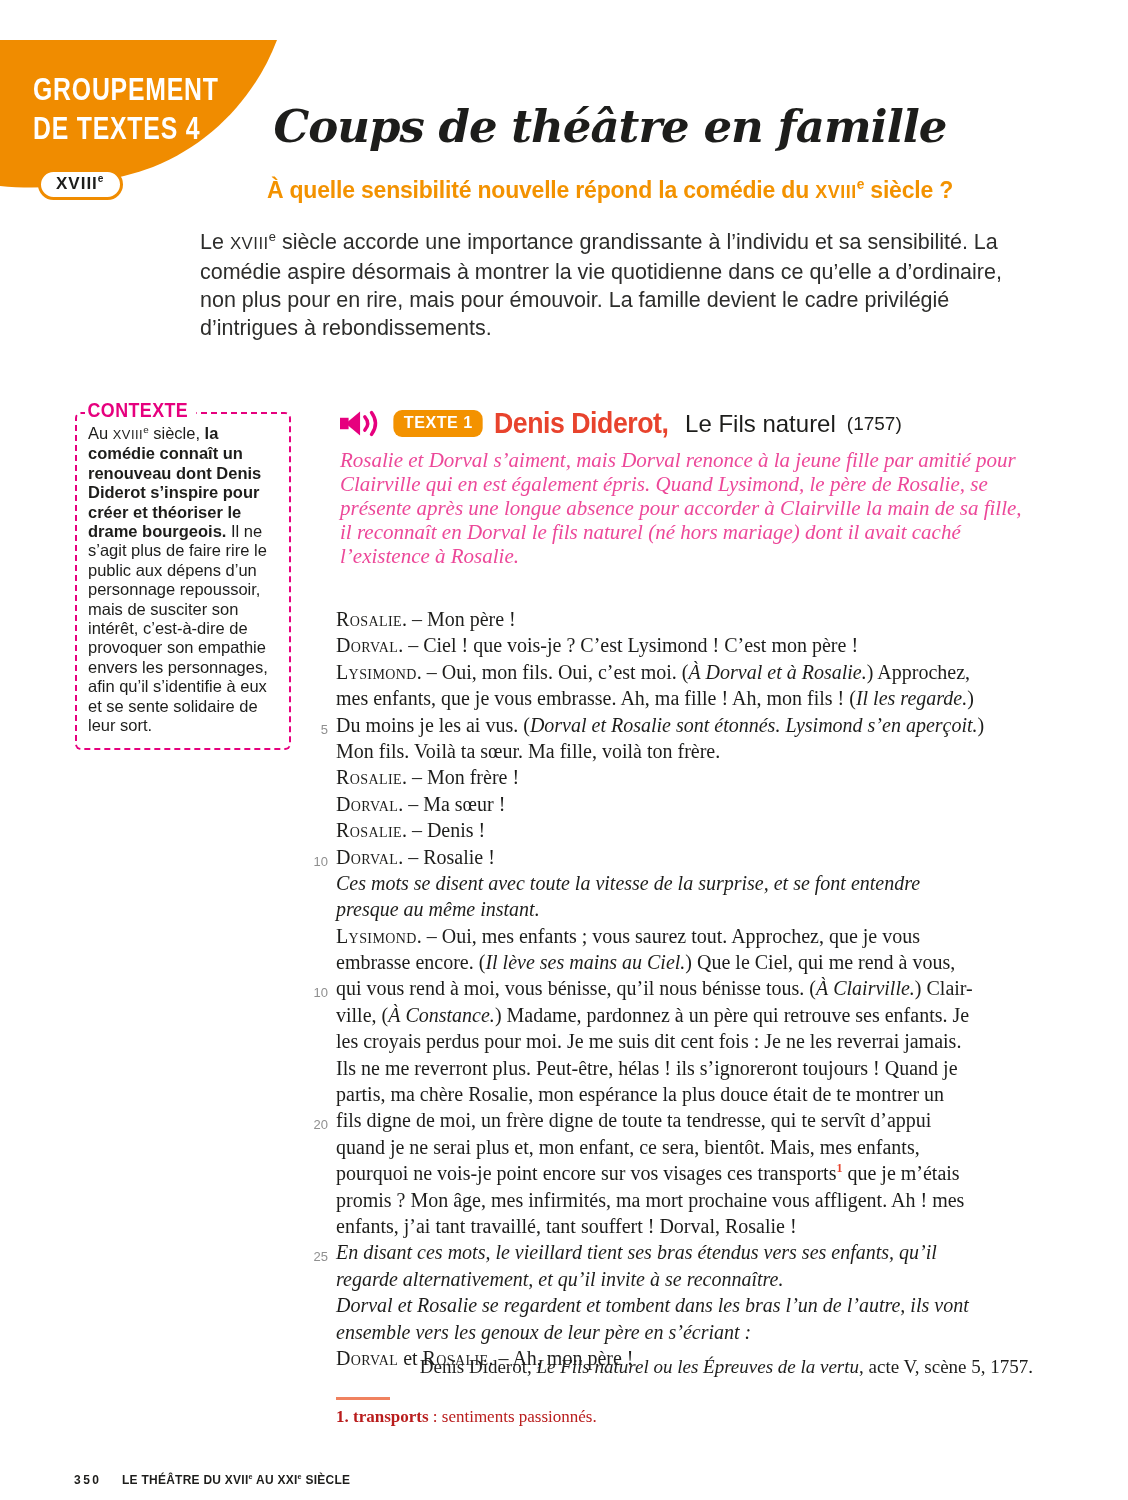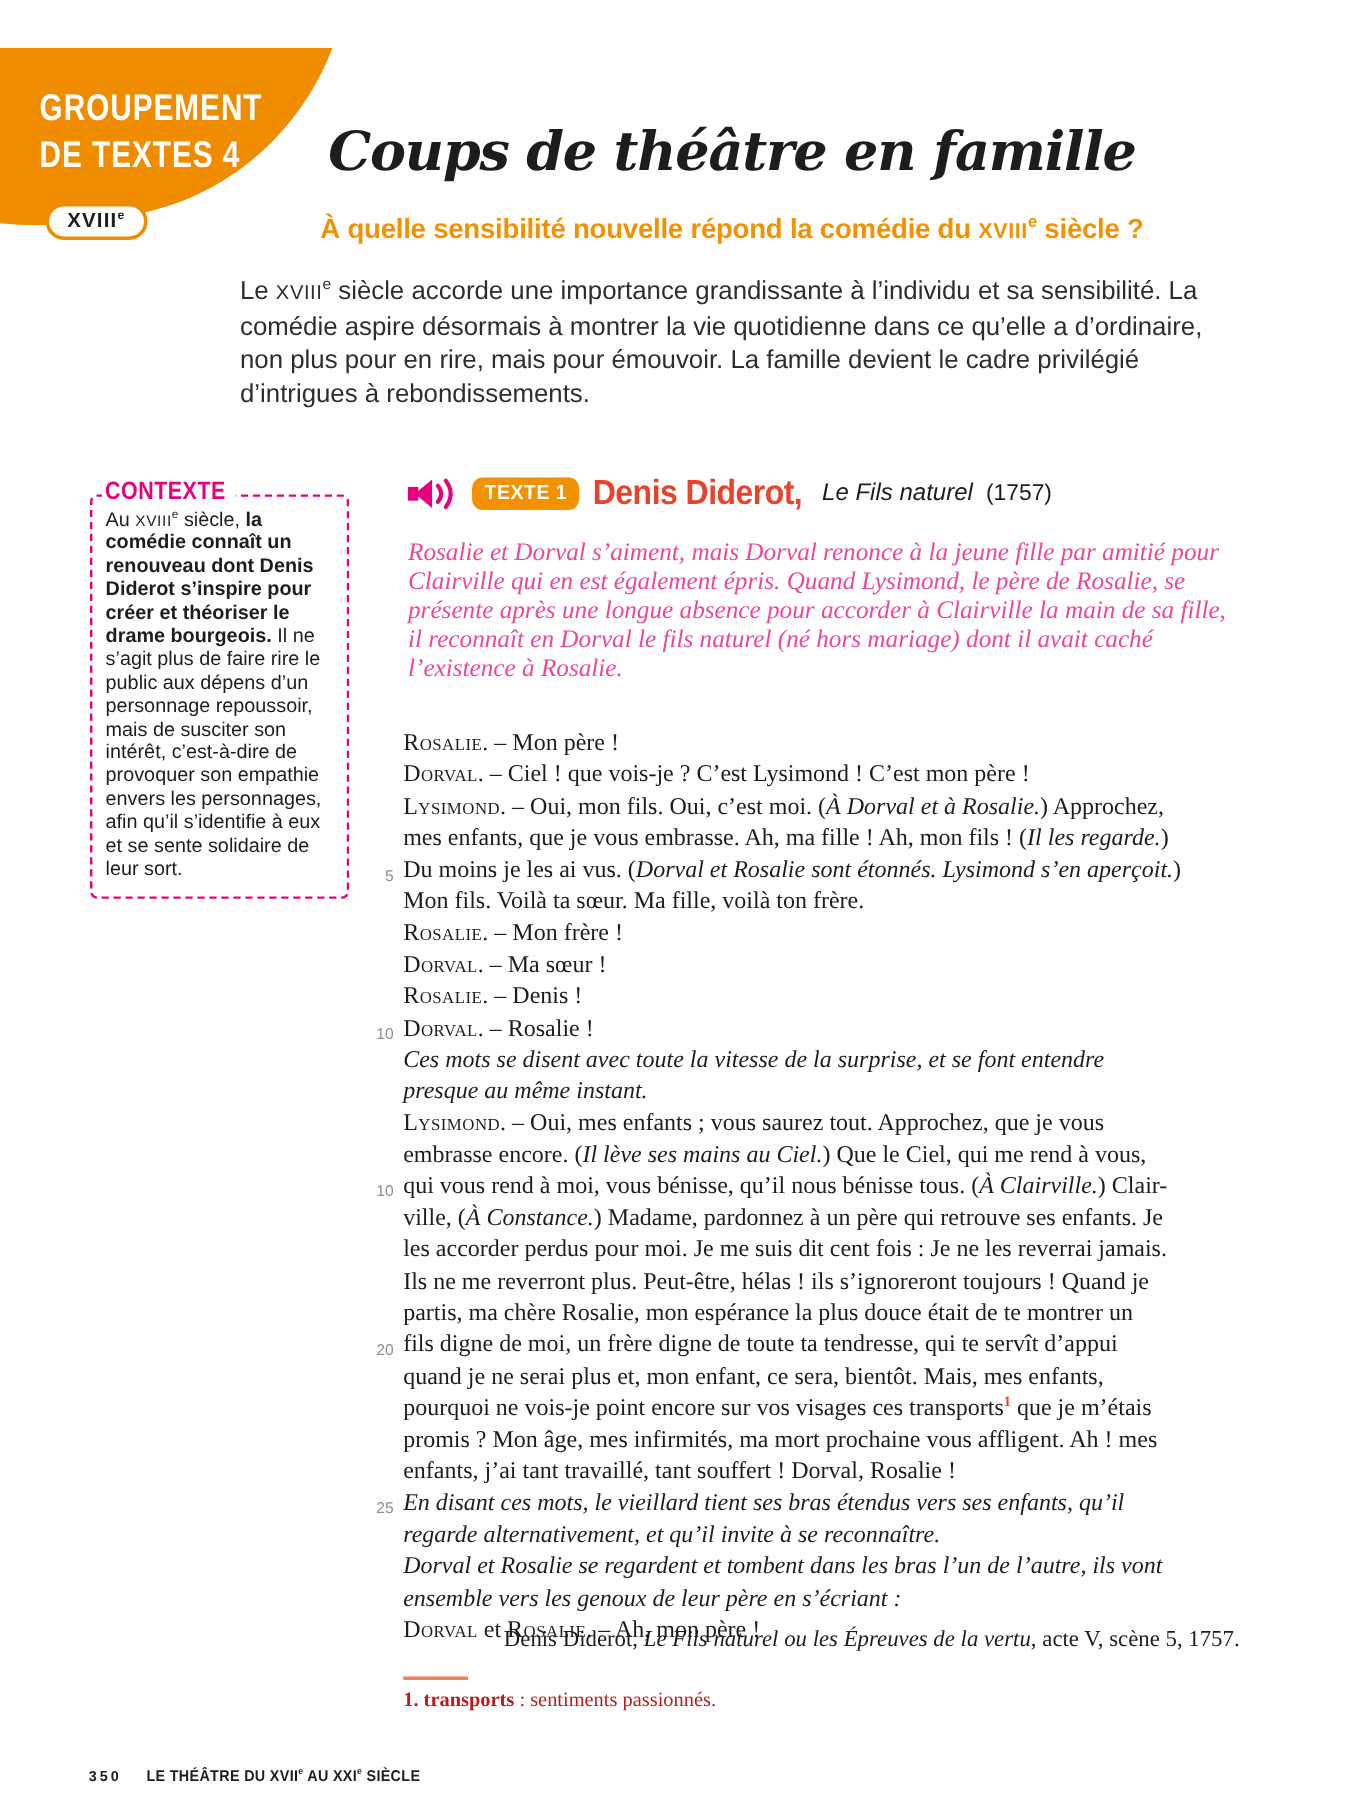--- a/index.html
+++ b/index.html
@@ -27,26 +27,26 @@
 
   
   .context-box{position:absolute;left:75px;top:372px;width:192px;
       border:2px dashed #e6007e;border-radius:6px;padding:10px 9px 12px 11px;}
   .context-heading{position:absolute;top:-16px;left:8px;background:#fff;
       padding:0 10px 0 3px;color:#e6007e;font-weight:bold;font-size:21px;
       letter-spacing:0.5px;transform:scaleX(0.85);transform-origin:left top;white-space:nowrap;}
   .context-body{font-size:16.5px;line-height:19.4px;color:#1d1d1b;}
 
   
-  .texte-heading{position:absolute;left:340px;top:355px;display:flex;align-items:center;gap:9px;}
+  .texte-heading{position:absolute;left:340px;top:367px;display:flex;align-items:center;gap:9px;}
   .texte-badge{background:#f39200;color:#fff;border-radius:9px;padding:3px 11px 4px 11px;
       font-weight:bold;font-size:17px;letter-spacing:0.5px;transform:scaleX(0.95);}
   .texte-author{color:#e8432d;font-weight:bold;font-size:29px;letter-spacing:-0.5px;
       transform:scaleX(0.92);transform-origin:left center;white-space:nowrap;}
-  .texte-work{font-style:italic;font-size:20px;font-weight:500;margin-left:-8px;white-space:nowrap;}
+  .texte-work{font-size:24px;font-weight:500;margin-left:-8px;white-space:nowrap;}
   .texte-year{font-size:19px;margin-left:2px;white-space:nowrap;}
 
   .chapeau{position:absolute;left:340px;top:408px;width:695px;
       font-family:"Liberation Serif",serif;font-style:italic;
       font-size:21px;line-height:24px;color:#ec4899;}
 
   
   .play{position:absolute;left:336px;top:566px;width:700px;
       font-family:"Liberation Serif",serif;font-size:20px;line-height:26.4px;color:#1d1d1b;}
   .pline{position:relative;height:26.4px;white-space:nowrap;}
@@ -122,21 +122,21 @@
       <div class="pline"><span><span class="seg-sc">Rosalie</span><span>. – Mon frère !</span></span></div>
       <div class="pline"><span><span class="seg-sc">Dorval</span><span>. – Ma sœur !</span></span></div>
       <div class="pline"><span><span class="seg-sc">Rosalie</span><span>. – Denis !</span></span></div>
       <div class="pline"><span class="lnum">10</span><span><span class="seg-sc">Dorval</span><span>. – Rosalie !</span></span></div>
       <div class="pline"><span><span class="seg-i">Ces mots se disent avec toute la vitesse de la surprise, et se font entendre</span></span></div>
       <div class="pline"><span><span class="seg-i">presque au même instant.</span></span></div>
       <div class="pline"><span><span class="seg-sc">Lysimond</span><span>. – Oui, mes enfants ; vous saurez tout. Approchez, que je vous</span></span></div>
       <div class="pline"><span><span>embrasse encore. (</span><span class="seg-i">Il lève ses mains au Ciel.</span><span>) Que le Ciel, qui me rend à vous,</span></span></div>
       <div class="pline"><span class="lnum">10</span><span><span>qui vous rend à moi, vous bénisse, qu’il nous bénisse tous. (</span><span class="seg-i">À Clairville.</span><span>) Clair-</span></span></div>
       <div class="pline"><span><span>ville, (</span><span class="seg-i">À Constance.</span><span>) Madame, pardonnez à un père qui retrouve ses enfants. Je</span></span></div>
-      <div class="pline"><span><span>les accorder perdus pour moi. Je me suis dit cent fois : Je ne les reverrai jamais.</span></span></div>
+      <div class="pline"><span><span>les croyais perdus pour moi. Je me suis dit cent fois : Je ne les reverrai jamais.</span></span></div>
       <div class="pline"><span><span>Ils ne me reverront plus. Peut-être, hélas ! ils s’ignoreront toujours ! Quand je</span></span></div>
       <div class="pline"><span><span>partis, ma chère Rosalie, mon espérance la plus douce était de te montrer un</span></span></div>
       <div class="pline"><span class="lnum">20</span><span><span>fils digne de moi, un frère digne de toute ta tendresse, qui te servît d’appui</span></span></div>
       <div class="pline"><span><span>quand je ne serai plus et, mon enfant, ce sera, bientôt. Mais, mes enfants,</span></span></div>
       <div class="pline"><span><span>pourquoi ne vois-je point encore sur vos visages ces transports</span><span class="seg-supred">1</span><span> que je m’étais</span></span></div>
       <div class="pline"><span><span>promis ? Mon âge, mes infirmités, ma mort prochaine vous affligent. Ah ! mes</span></span></div>
       <div class="pline"><span><span>enfants, j’ai tant travaillé, tant souffert ! Dorval, Rosalie !</span></span></div>
       <div class="pline"><span class="lnum">25</span><span><span class="seg-i">En disant ces mots, le vieillard tient ses bras étendus vers ses enfants, qu’il</span></span></div>
       <div class="pline"><span><span class="seg-i">regarde alternativement, et qu’il invite à se reconnaître.</span></span></div>
       <div class="pline"><span><span class="seg-i">Dorval et Rosalie se regardent et tombent dans les bras l’un de l’autre, ils vont</span></span></div>

